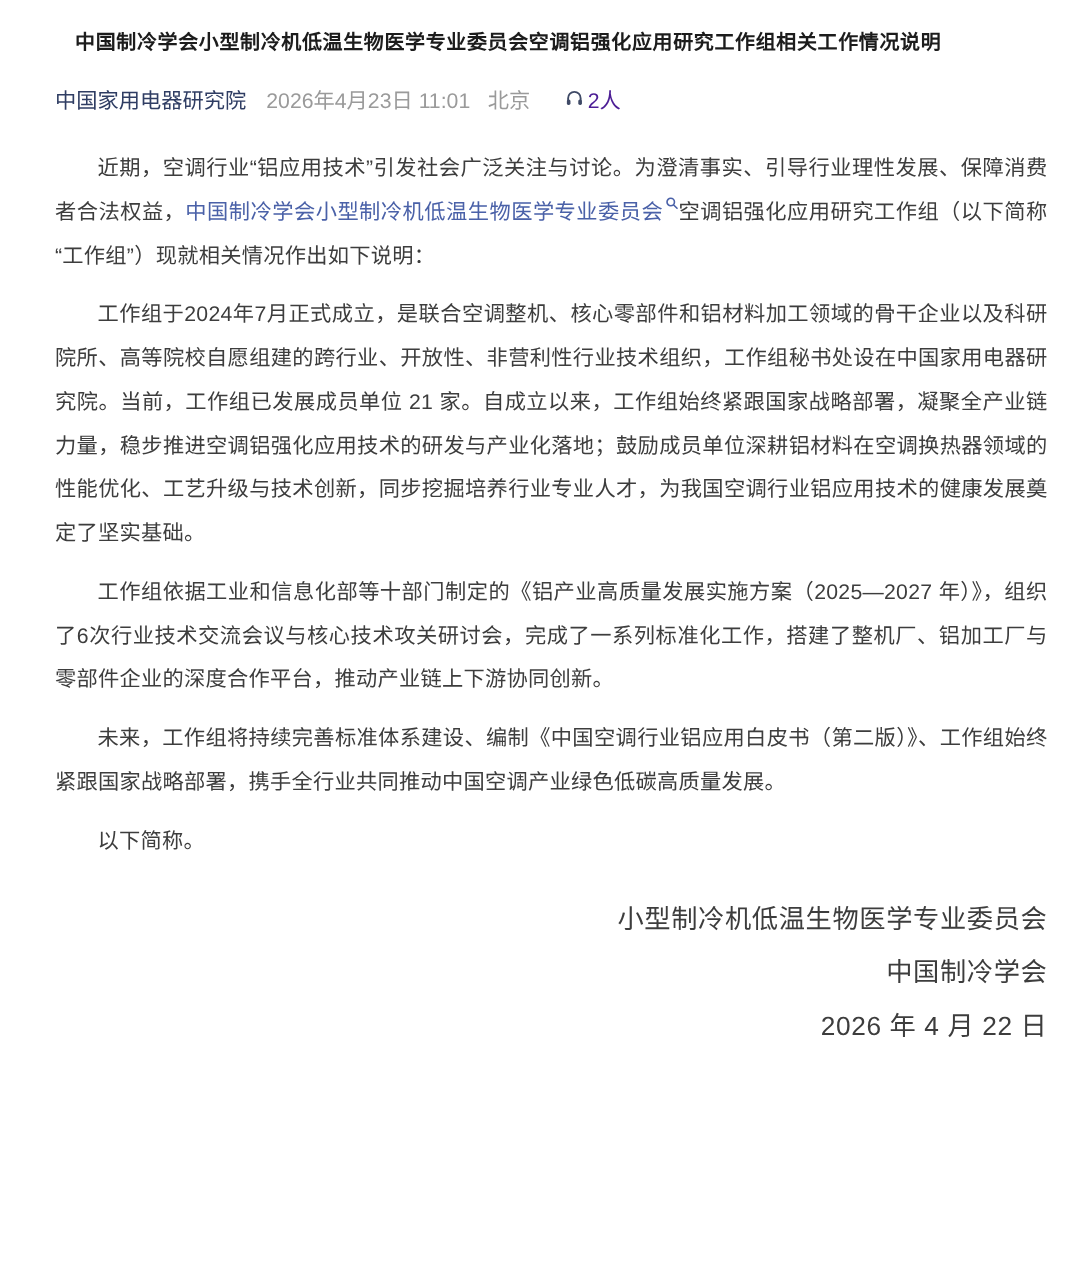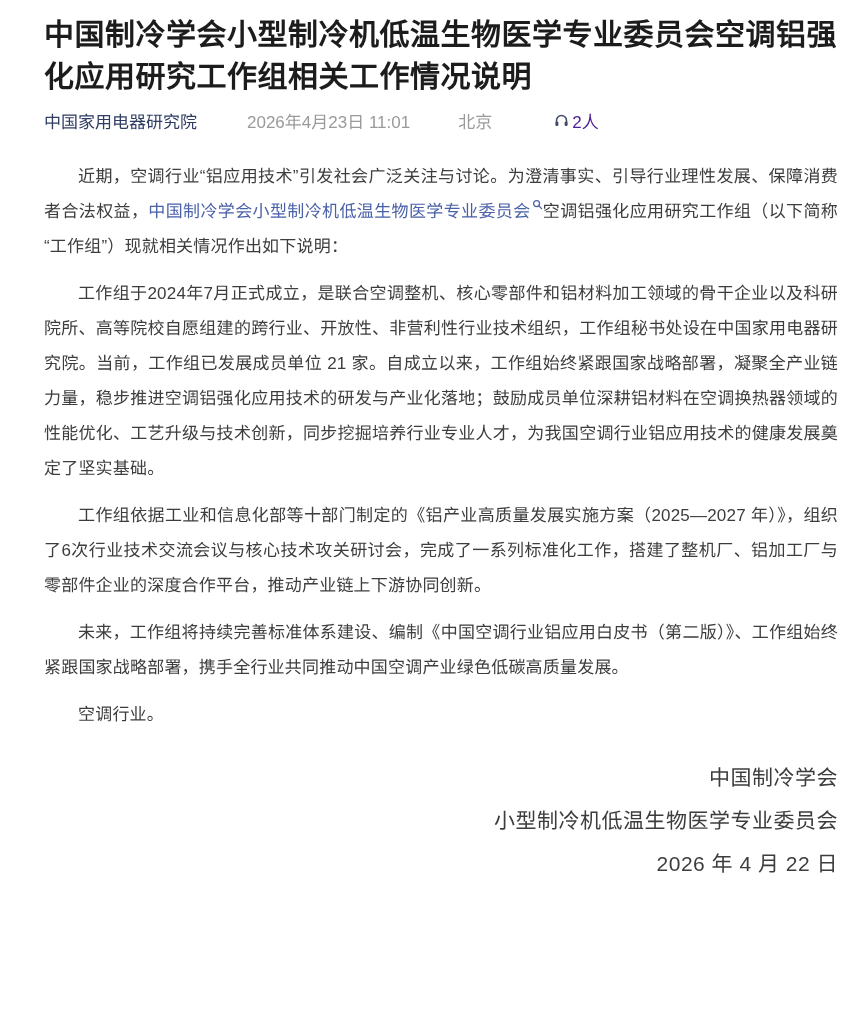--- a/index.html
+++ b/index.html
@@ -12,35 +12,34 @@
     min-height: 1030px;
     box-sizing: border-box;
     font-family: "Liberation Sans", "DejaVu Sans", sans-serif;
     color: #3d3d3d;
     -webkit-font-smoothing: antialiased;
   }
   .article {
     padding: 14px 27px 20px 44px;
   }
   .article-title {
-    margin: 0 0 6px 0;
-    font-size: 30px;
+    margin: 0 0 6px 16px;
+    font-size: 16px;
     line-height: 42px;
     font-weight: 700;
     color: #1c1c1c;
     letter-spacing: 0.5px;
   }
   .byline {
     display: flex;
     align-items: center;
     font-size: 17px;
     color: #9a9a9a;
     margin: 10px 0 26px 0;
     white-space: nowrap;
-    gap: 34px;
   }
   .byline .source-link {
     color: #2f3d63;
     text-decoration: none;
     margin-right: 16px;
     cursor: pointer;
   }
   .byline .meta-date { margin-right: 14px; }
   .byline .meta-location { margin-right: 28px; }
   .listeners {
@@ -110,22 +109,22 @@
               <circle cx="10" cy="10" r="6.5" fill="none" stroke="#4a61a8" stroke-width="2.8"></circle>
               <line x1="15.2" y1="15.2" x2="21" y2="21" stroke="#4a61a8" stroke-width="2.8" stroke-linecap="round"></line>
             </svg></sup></a><span>空调铝强化应用研究工作组（以下简称“工作组”）现就相关情况作出如下说明：</span></p>
 
     <p>工作组于2024年7月正式成立，是联合空调整机、核心零部件和铝材料加工领域的骨干企业以及科研院所、高等院校自愿组建的跨行业、开放性、非营利性行业技术组织，工作组秘书处设在中国家用电器研究院。当前，工作组已发展成员单位 21 家。自成立以来，工作组始终紧跟国家战略部署，凝聚全产业链力量，稳步推进空调铝强化应用技术的研发与产业化落地；鼓励成员单位深耕铝材料在空调换热器领域的性能优化、工艺升级与技术创新，同步挖掘培养行业专业人才，为我国空调行业铝应用技术的健康发展奠定了坚实基础。</p>
 
     <p>工作组依据工业和信息化部等十部门制定的《铝产业高质量发展实施方案（2025—2027 年）》，组织了6次行业技术交流会议与核心技术攻关研讨会，完成了一系列标准化工作，搭建了整机厂、铝加工厂与零部件企业的深度合作平台，推动产业链上下游协同创新。</p>
 
     <p>未来，工作组将持续完善标准体系建设、编制《中国空调行业铝应用白皮书（第二版）》、工作组始终紧跟国家战略部署，携手全行业共同推动中国空调产业绿色低碳高质量发展。</p>
 
-    <p>空调行业。</p>
+    <p>以下简称。</p>
   </div>
 
   <div class="signature">
+    <div class="signature-line">小型制冷机低温生物医学专业委员会</div>
     <div class="signature-line">中国制冷学会</div>
-    <div class="signature-line">小型制冷机低温生物医学专业委员会</div>
     <div class="signature-line">2026 年 4 月 22 日</div>
   </div>
 
 </article>
 
 </body></html>

